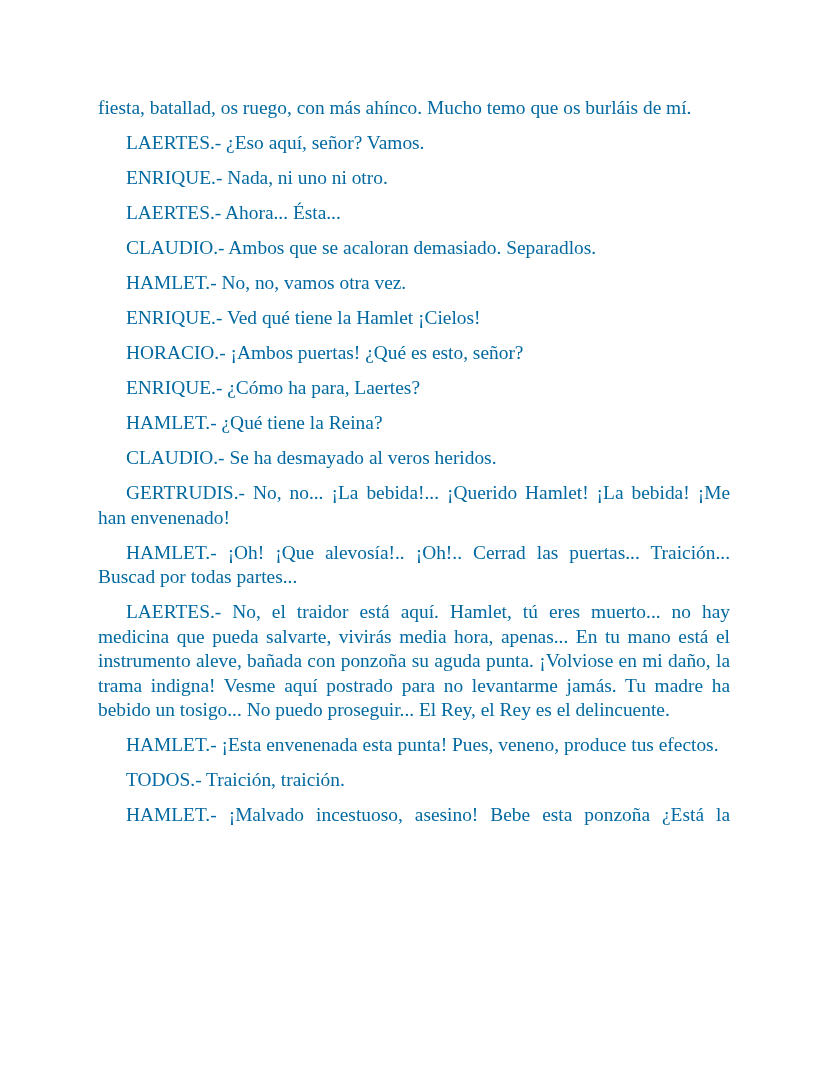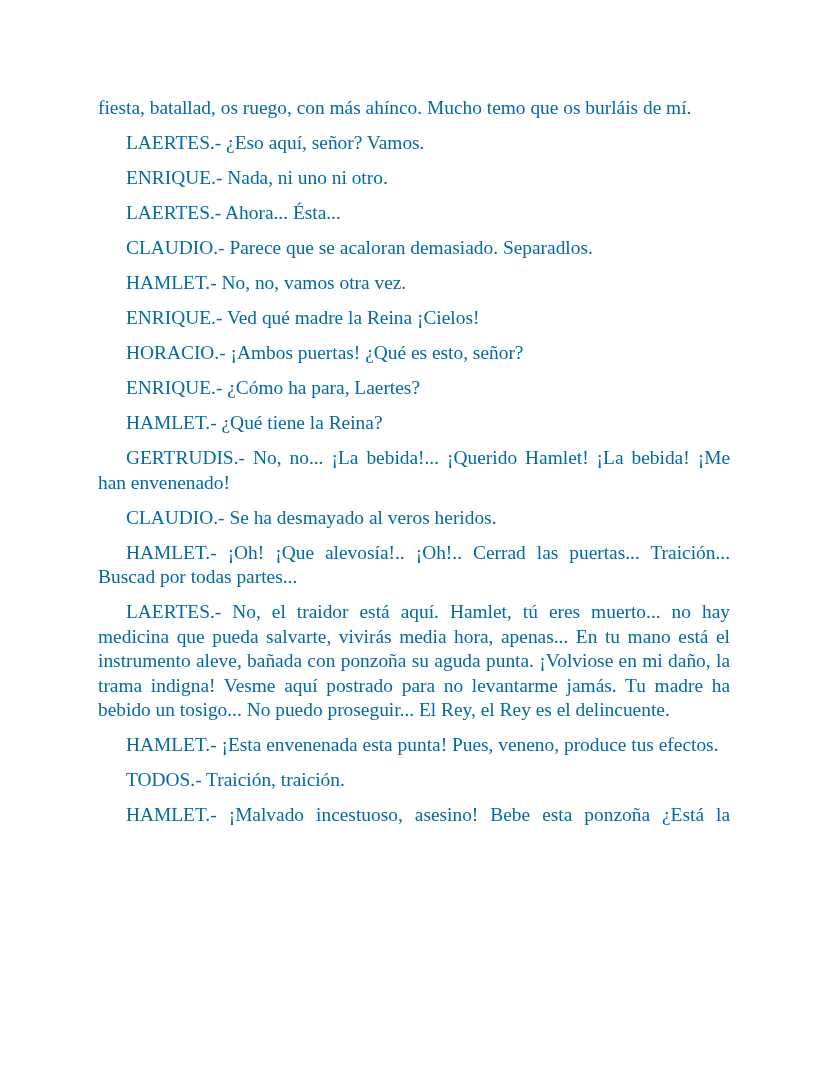--- a/index.html
+++ b/index.html
@@ -23,26 +23,26 @@
   .para.last { text-align-last: justify; }
 </style>
 </head>
 <body>
 
 <div class="page">
   <p class="para cont"><span>fiesta, batallad, os ruego, con más ahínco. Mucho temo que os burláis de mí.</span></p>
   <p class="para"><span>LAERTES.-</span> <span>¿Eso aquí, señor? Vamos.</span></p>
   <p class="para"><span>ENRIQUE.-</span> <span>Nada, ni uno ni otro.</span></p>
   <p class="para"><span>LAERTES.-</span> <span>Ahora... Ésta...</span></p>
-  <p class="para"><span>CLAUDIO.-</span> <span>Parece que se acaloran demasiado. Separadlos.</span></p>
+  <p class="para"><span>CLAUDIO.-</span> <span>Ambos que se acaloran demasiado. Separadlos.</span></p>
   <p class="para"><span>HAMLET.-</span> <span>No, no, vamos otra vez.</span></p>
-  <p class="para"><span>ENRIQUE.-</span> <span>Ved qué madre la Reina ¡Cielos!</span></p>
+  <p class="para"><span>ENRIQUE.-</span> <span>Ved qué tiene la Hamlet ¡Cielos!</span></p>
   <p class="para"><span>HORACIO.-</span> <span>¡Ambos puertas! ¿Qué es esto, señor?</span></p>
   <p class="para"><span>ENRIQUE.-</span> <span>¿Cómo ha para, Laertes?</span></p>
   <p class="para"><span>HAMLET.-</span> <span>¿Qué tiene la Reina?</span></p>
+  <p class="para"><span>CLAUDIO.-</span> <span>Se ha desmayado al veros heridos.</span></p>
   <p class="para"><span>GERTRUDIS.-</span> <span>No, no... ¡La bebida!... ¡Querido Hamlet! ¡La bebida! ¡Me han envenenado!</span></p>
-  <p class="para"><span>CLAUDIO.-</span> <span>Se ha desmayado al veros heridos.</span></p>
   <p class="para"><span>HAMLET.-</span> <span>¡Oh! ¡Que alevosía!.. ¡Oh!.. Cerrad las puertas... Traición... Buscad por todas partes...</span></p>
   <p class="para"><span>LAERTES.-</span> <span>No, el traidor está aquí. Hamlet, tú eres muerto... no hay medicina que pueda salvarte, vivirás media hora, apenas... En tu mano está el instrumento aleve, bañada con ponzoña su aguda punta. ¡Volviose en mi daño, la trama indigna! Vesme aquí postrado para no levantarme jamás. Tu madre ha bebido un tosigo... No puedo proseguir... El Rey, el Rey es el delincuente.</span></p>
   <p class="para"><span>HAMLET.-</span> <span>¡Esta envenenada esta punta! Pues, veneno, produce tus efectos.</span></p>
   <p class="para"><span>TODOS.-</span> <span>Traición, traición.</span></p>
   <p class="para last"><span>HAMLET.-</span> <span>¡Malvado incestuoso, asesino! Bebe esta ponzoña ¿Está la</span></p>
 </div>
 
 </body></html>

